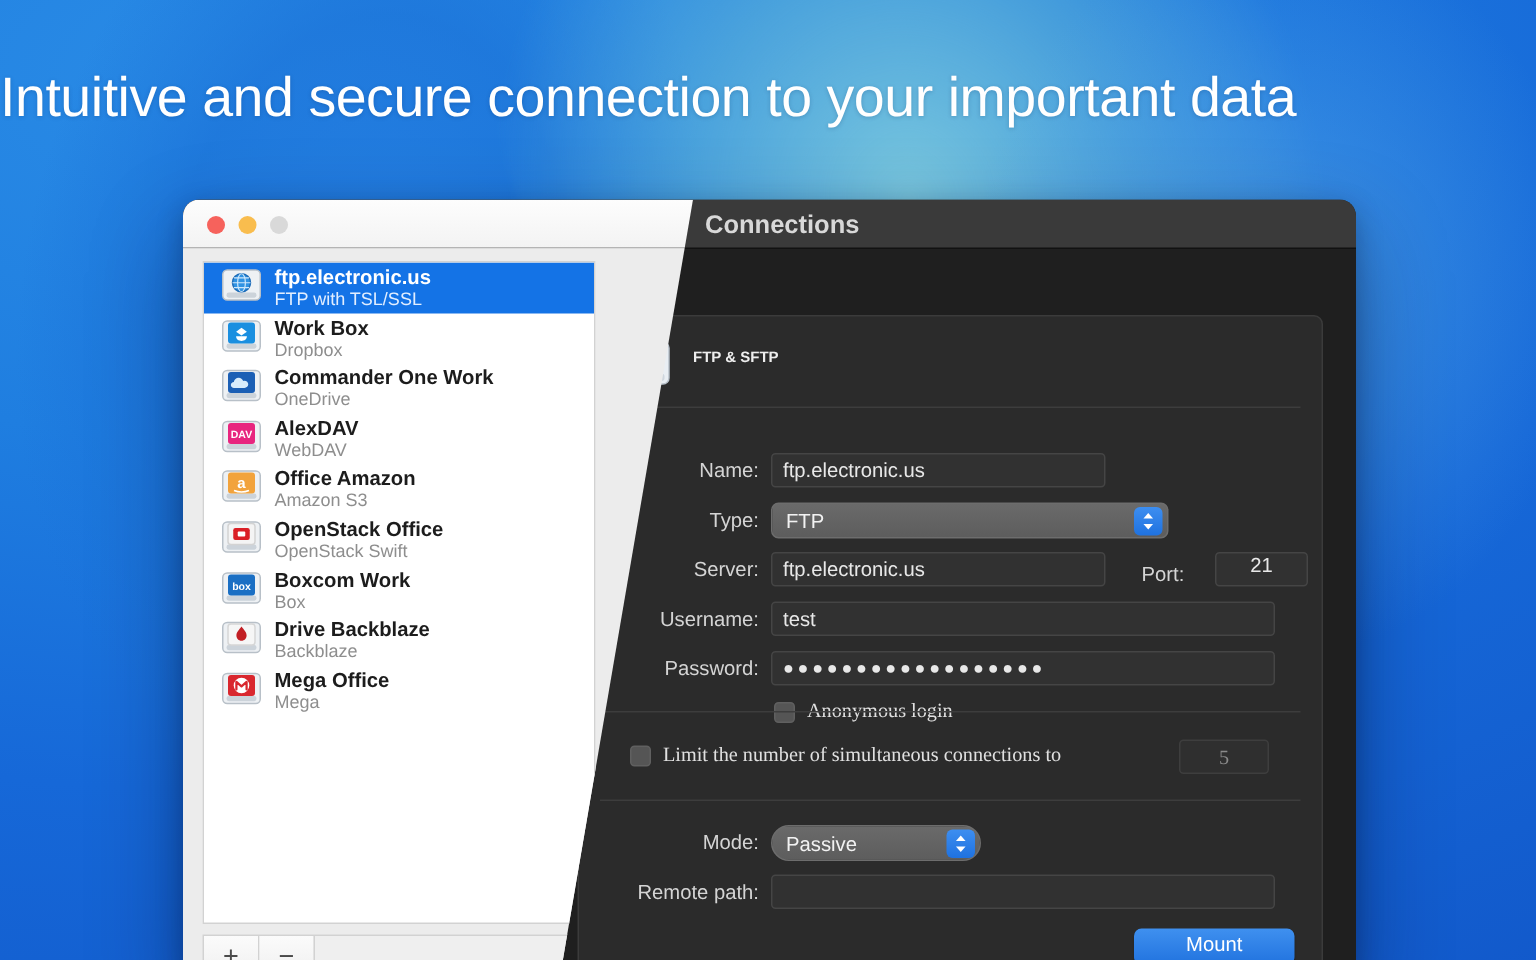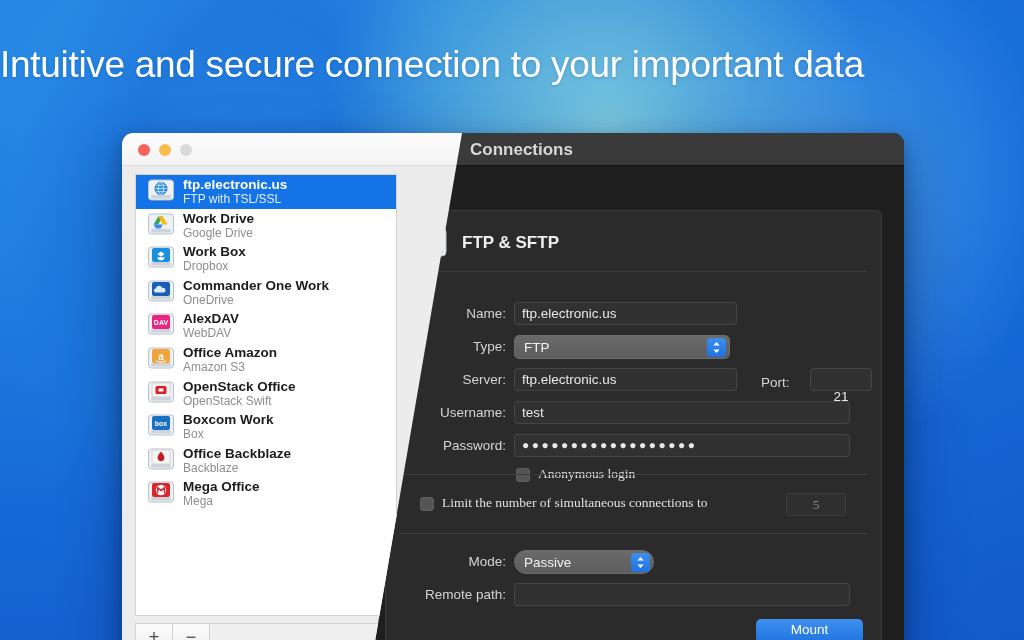--- a/index.html
+++ b/index.html
@@ -84,21 +84,21 @@
     border-radius:6px;
   }
   .panel-head{
     position:absolute; left:0; top:0; width:100%; height:60px;
   }
   .panel-head .ico{
     position:absolute; left:24px; top:14px; width:38px; height:38px;
   }
   .panel-head .ttl{
     position:absolute; left:76px; top:22px;
-    font-size:17px; font-weight:bold; color:#eeeeee;
+    font-size:10px; font-weight:bold; color:#eeeeee;
   }
   .hr{
     position:absolute; left:14px; right:14px; height:1px;
     background:#3d3d3d;
   }
 
   
   .form{ position:absolute; left:0; top:60px; width:100%; }
   .row{ position:relative; height:33px; }
   .lbl{
@@ -117,21 +117,21 @@
     font-size:13.5px;
     padding:3px 7px 0 7px;
     top:3px;
   }
   .fld.wide{ width:336px; }
   .fld.name{ width:223px; }
   .fld.server{ width:223px; }
 
   .select{
     position:absolute; left:128px; top:3px;
-    width:216px; height:24px;
+    width:265px; height:24px;
     background:linear-gradient(#6a6a6a,#5d5d5d);
     border:1px solid #6d6d6d;
     border-radius:5px;
     color:#f2f2f2; font-size:13.5px;
     padding:4px 0 0 9px;
   }
   .select .stepper{
     position:absolute; right:3px; top:2px;
     width:19px; height:19px; border-radius:4px;
     background:linear-gradient(#3d8ef0,#1f72e0);
@@ -139,21 +139,21 @@
   .select.mode{ width:140px;border-radius:12px; }
 
   .portlbl{
     position:absolute; left:375px; top:10px;
     font-size:13.5px; color:#d4d4d4;
   }
   .portfld{
     position:absolute; left:424px; top:3px;
     width:62px; height:23px;
     background:#313131; border:1px solid #454545; border-radius:3px;
-    color:#e8e8e8; font-size:13.5px; text-align:center; padding-top:20px;
+    color:#e8e8e8; font-size:13.5px; text-align:center; padding-top:0;
   }
 
   .dots{ letter-spacing:2.5px; font-size:12px; }
 
   .cbrow{ position:relative; height:30px;font-family:Liberation Serif, serif; }
   .cb{
     position:absolute;
     width:14px; height:14px; border-radius:3px;
     background:#555; border:1px solid #606060;
   }
@@ -365,31 +365,20 @@
         <ellipse cx="13" cy="9.5" rx="2.6" ry="6" fill="none" stroke="#cfe8fb" stroke-width=".8"></ellipse>
         <path d="M7 9.5h12M8 6.3h10M8 12.7h10" stroke="#cfe8fb" stroke-width=".8" fill="none"></path>
               </svg></span>
             <span class="n">ftp.electronic.us</span>
             <span class="s">FTP with TSL/SSL</span>
           </div>
           <div class="item">
             <span class="ic"><svg viewBox="0 0 26 26" width="26" height="26">
       <rect x="0.5" y="1" width="25" height="20" rx="3" fill="#eef1f4" stroke="#b8c0c8"></rect>
       <rect x="3" y="16" width="20" height="3.5" rx="1.6" fill="#ccd3da"></rect>
-      <path d="M10.2 3.4L5.6 11.6h4.6L14.8 3.4z" fill="#34a853"></path>
-        <path d="M14.8 3.4l4.6 8.2h-4.6L10.2 3.4z" fill="#fbbc05" transform="translate(0,0)"></path>
-        <path d="M5.6 11.6h9.2l-2.3 3.9H7.9z" fill="#4285f4"></path>
-              </svg></span>
-            <span class="n">Work Drive</span>
-            <span class="s">Google Drive</span>
-          </div>
-          <div class="item">
-            <span class="ic"><svg viewBox="0 0 26 26" width="26" height="26">
-      <rect x="0.5" y="1" width="25" height="20" rx="3" fill="#eef1f4" stroke="#b8c0c8"></rect>
-      <rect x="3" y="16" width="20" height="3.5" rx="1.6" fill="#ccd3da"></rect>
       <rect x="4" y="2" width="18" height="14" rx="2" fill="#1a8fe0"></rect>
         <path d="M13 5.5l3.6 2.6L13 10.7 9.4 8.1z" fill="#fff"></path>
         <path d="M9.4 11.2h7.2c0 2-1.6 3.1-3.6 3.1s-3.6-1.1-3.6-3.1z" fill="#fff"></path>
               </svg></span>
             <span class="n">Work Box</span>
             <span class="s">Dropbox</span>
           </div>
           <div class="item">
             <span class="ic"><svg viewBox="0 0 26 26" width="26" height="26">
       <rect x="0.5" y="1" width="25" height="20" rx="3" fill="#eef1f4" stroke="#b8c0c8"></rect>
@@ -442,21 +431,21 @@
             <span class="n">Boxcom Work</span>
             <span class="s">Box</span>
           </div>
           <div class="item">
             <span class="ic"><svg viewBox="0 0 26 26" width="26" height="26">
       <rect x="0.5" y="1" width="25" height="20" rx="3" fill="#eef1f4" stroke="#b8c0c8"></rect>
       <rect x="3" y="16" width="20" height="3.5" rx="1.6" fill="#ccd3da"></rect>
       <rect x="4" y="2" width="18" height="14" rx="2" fill="#f6f6f6" stroke="#d6d6d6"></rect>
         <path d="M13 3.6c1.6 2.3 3.4 3.6 3.4 6.1 0 2-1.5 3.5-3.4 3.5s-3.4-1.5-3.4-3.5c0-2.5 1.8-3.8 3.4-6.1z" fill="#c21f24"></path>
               </svg></span>
-            <span class="n">Office Backblaze</span>
+            <span class="n">Drive Backblaze</span>
             <span class="s">Backblaze</span>
           </div>
           <div class="item">
             <span class="ic"><svg viewBox="0 0 26 26" width="26" height="26">
       <rect x="0.5" y="1" width="25" height="20" rx="3" fill="#eef1f4" stroke="#b8c0c8"></rect>
       <rect x="3" y="16" width="20" height="3.5" rx="1.6" fill="#ccd3da"></rect>
       <rect x="4" y="2" width="18" height="14" rx="2" fill="#d9272e"></rect>
         <circle cx="13" cy="9" r="5.2" fill="#fff"></circle>
         <path d="M9.6 11.6V6.6l3.4 3 3.4-3v5" stroke="#d9272e" stroke-width="1.5" fill="none" stroke-linejoin="round" stroke-linecap="round"></path>
               </svg></span>

